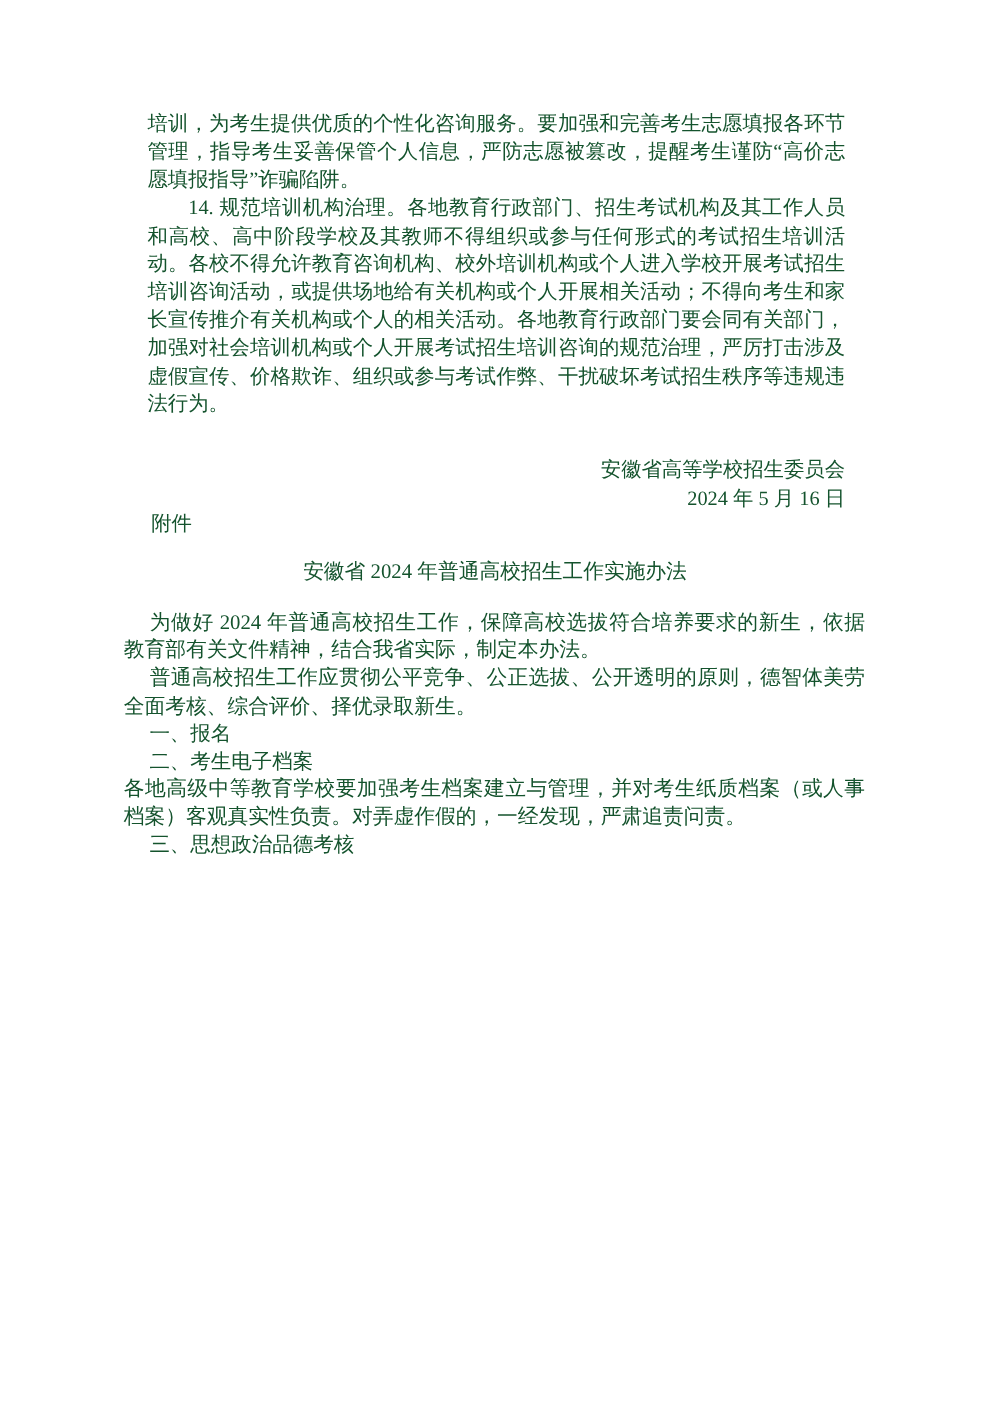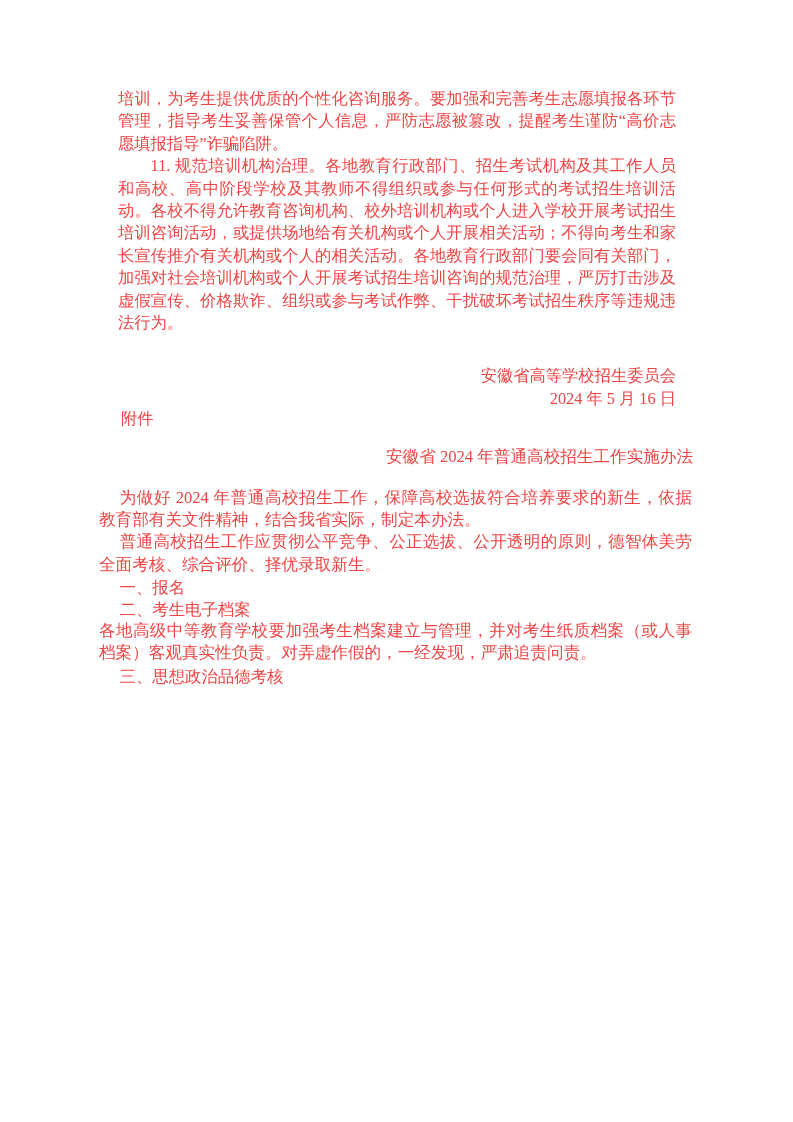--- a/index.html
+++ b/index.html
@@ -1,38 +1,38 @@
 <!DOCTYPE html>
 <html><head>
 <meta charset="utf-8">
 <style>
   html,body { margin:0; padding:0; background:#ffffff; }
   .page {
     position:relative;
     width:793px; height:1069px;
     background:#ffffff;
-    color:#ef4444;
+    color:#14532d;
     font-family:"Liberation Serif","DejaVu Serif",serif;
     overflow:hidden;
   }
   .sec-top {
     position:absolute; left:118px; top:88px; width:558px;
     font-size:16.3px; line-height:22.4px; text-align:justify;
   }
   .sec-top p { margin:0; }
   .sec-top p.indent { text-indent:2em; }
   .signature { margin-top:31px; text-align:right; }
   .signature p { margin:0; text-indent:0;font-family:Liberation Serif, serif; }
   .attach-label {
     position:absolute; left:121px; top:408px;
     font-size:16.3px; line-height:22px;text-align:right;
   }
   .attach-title {
     position:absolute; left:99px; top:446px; width:594px;
-    text-align:right; font-size:16.6px; line-height:22px;
+    text-align:center; font-size:16.6px; line-height:22px;
   }
   .sec-bottom {
     position:absolute; left:99px; top:487px; width:593px;
     font-size:16.6px; line-height:22.2px; text-align:justify;
   }
   .sec-bottom p { margin:0; }
   .sec-bottom p.indent { text-indent:1.25em; }
   .sec-bottom p.noindent { text-indent:0; }
   .sec-bottom p.head {
     font-weight:normal;
@@ -41,21 +41,21 @@
   }
 </style>
 </head>
 <body>
 
 <div class="page">
 
   <div class="sec-top">
     <div>
         <p class="noindent">培训，为考生提供优质的个性化咨询服务。要加强和完善考生志愿填报各环节管理，指导考生妥善保管个人信息，严防志愿被篡改，提醒考生谨防“高价志愿填报指导”诈骗陷阱。</p>
-        <p class="indent">11. 规范培训机构治理。各地教育行政部门、招生考试机构及其工作人员和高校、高中阶段学校及其教师不得组织或参与任何形式的考试招生培训活动。各校不得允许教育咨询机构、校外培训机构或个人进入学校开展考试招生培训咨询活动，或提供场地给有关机构或个人开展相关活动；不得向考生和家长宣传推介有关机构或个人的相关活动。各地教育行政部门要会同有关部门，加强对社会培训机构或个人开展考试招生培训咨询的规范治理，严厉打击涉及虚假宣传、价格欺诈、组织或参与考试作弊、干扰破坏考试招生秩序等违规违法行为。</p>
+        <p class="indent">14. 规范培训机构治理。各地教育行政部门、招生考试机构及其工作人员和高校、高中阶段学校及其教师不得组织或参与任何形式的考试招生培训活动。各校不得允许教育咨询机构、校外培训机构或个人进入学校开展考试招生培训咨询活动，或提供场地给有关机构或个人开展相关活动；不得向考生和家长宣传推介有关机构或个人的相关活动。各地教育行政部门要会同有关部门，加强对社会培训机构或个人开展考试招生培训咨询的规范治理，严厉打击涉及虚假宣传、价格欺诈、组织或参与考试作弊、干扰破坏考试招生秩序等违规违法行为。</p>
       </div>
     <div class="signature">
       <p>安徽省高等学校招生委员会</p>
       <p>2024 年 5 月 16 日</p>
     </div>
   </div>
 
   <div class="attach-label">附件</div>
 
   <div class="attach-title">安徽省 2024 年普通高校招生工作实施办法</div>

